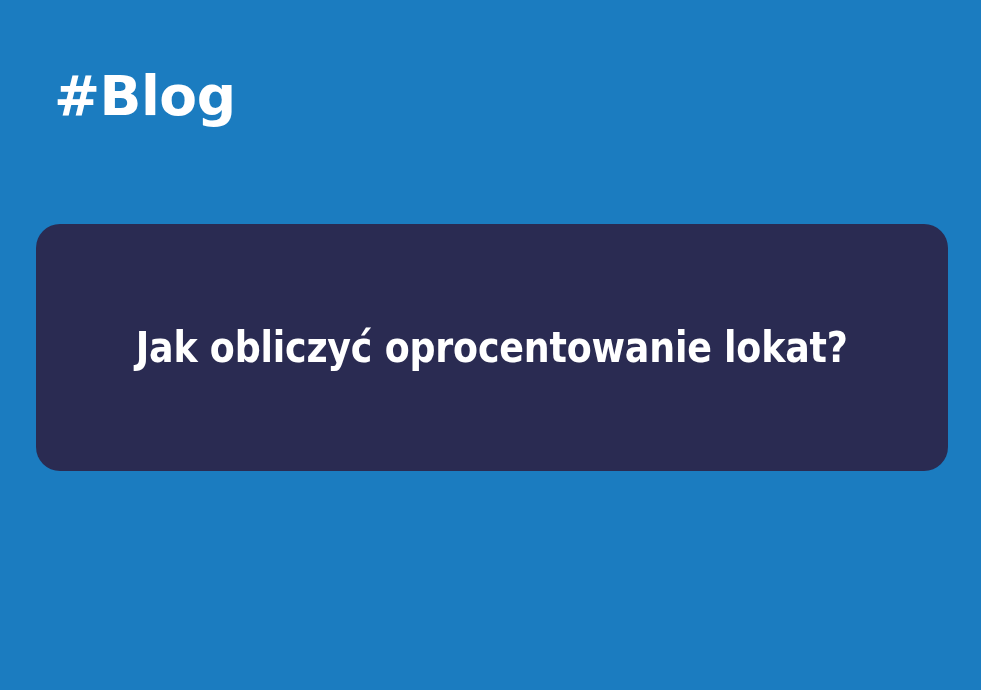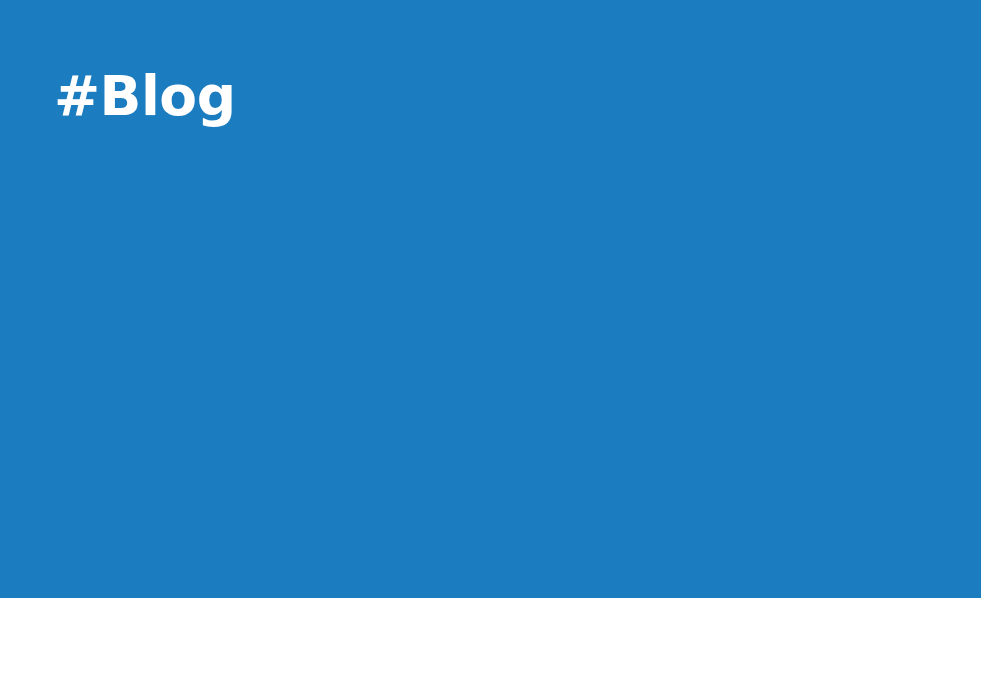--- a/index.html
+++ b/index.html
@@ -11,21 +11,21 @@
     width: 981px;
     height: 690px;
     overflow: hidden;
     font-family: "Liberation Sans", sans-serif;
     -webkit-font-smoothing: antialiased;
   }
 
   .page {
     position: relative;
     width: 981px;
-    height: 598px;
+    height: 690px;
     background: #1b7cc0;
     box-sizing: border-box;
   }
 
   
   .blog-tag {
     position: absolute;
     left: 54px;
     top: 68px;
     margin: 0;
@@ -70,14 +70,17 @@
     white-space: nowrap;
   }
 </style>
 </head>
 <body>
 
 <div class="page">
 
   <h1 class="blog-tag">#Blog</h1>
 
+  <div class="article-card">
+    <h2 class="article-title">Jak obliczyć oprocentowanie lokat?</h2>
+  </div>
 
 </div>
 
 </body></html>

